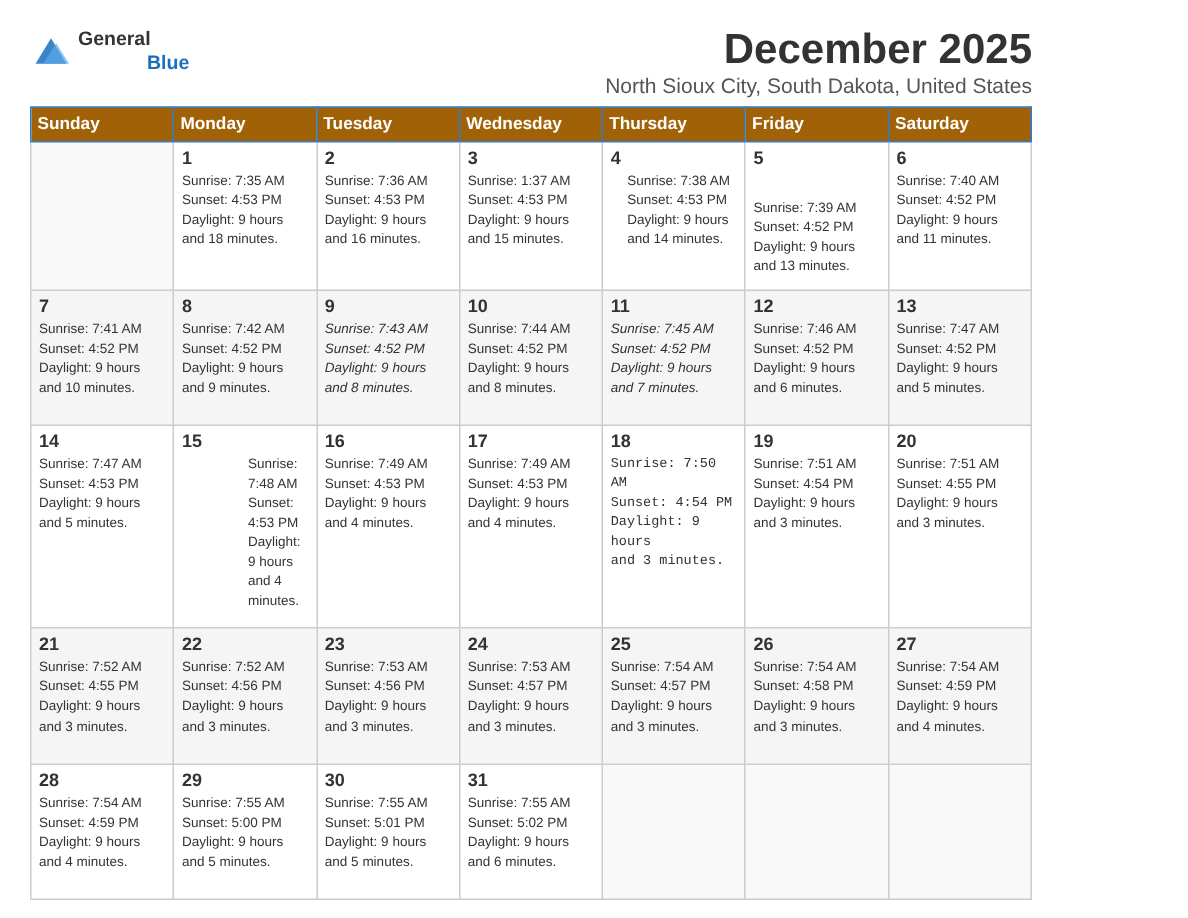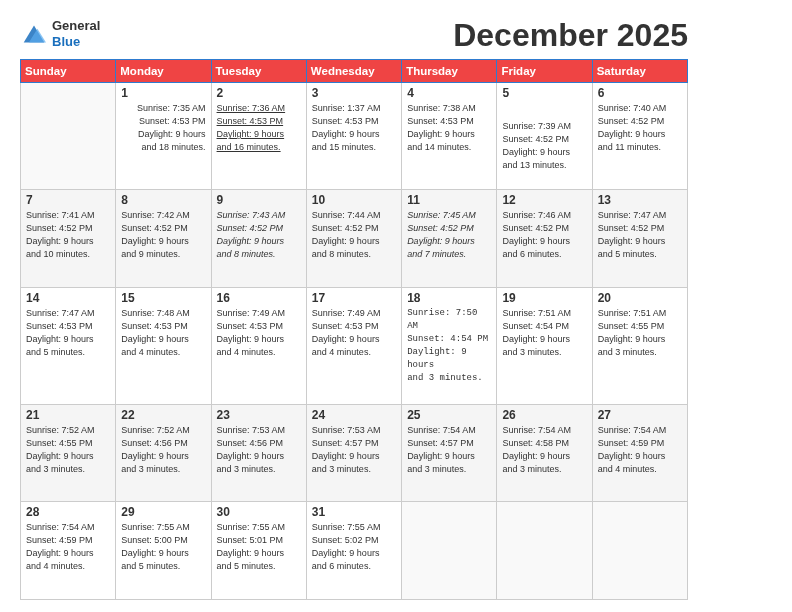--- a/index.html
+++ b/index.html
@@ -28,47 +28,47 @@
       align-items: center;
       gap: 4px;
     }
     .logo-text {
       font-size: 13px;
       font-weight: bold;
       color: #333;
       line-height: 1.2;
     }
     .logo-text .general { display: block; }
-    .logo-text .blue { color: #1a6fbd; display: block; }
+    .logo-text .blue { color: #1a6fbd; display: block; margin-left: 46px; }
     .logo-icon {
       width: 28px;
       height: 24px;
     }
     .title-block {
       text-align: right;
     }
     .month-title {
-      font-size: 32px;
+      font-size: 28px;
       font-weight: bold;
       color: #333;
       line-height: 1.1;
     }
     .subtitle {
       font-size: 14px;
       color: #555;
     }
     .calendar {
       flex: 1;
       border: 1px solid #ccc;
       border-collapse: collapse;
       width: 100%;
       table-layout: fixed;
     }
     .calendar th {
-      background: #ef4444;
+      background: #a16207;
       color: #fff;
       font-size: 11.5px;
       font-weight: bold;
       padding: 5px 4px;
       text-align: left;
       border: 1px solid #2e7bcf;
     }
     .calendar td {
       border: 1px solid #ccc;
       vertical-align: top;
@@ -110,62 +110,63 @@
         <polygon points="4,24 16,4 28,24" fill="#1a6fbd" opacity="0.85"></polygon>
         <polygon points="10,24 20,8 30,24" fill="#5aabee" opacity="0.7"></polygon>
       </svg>
       <div class="logo-text">
         <span class="general">General</span>
         <span class="blue">Blue</span>
       </div>
     </div>
     <div class="title-block">
       <div class="month-title">December 2025</div>
+      <div class="subtitle">North Sioux City, South Dakota, United States</div>
     </div>
   </div>
 
   <table class="calendar">
     <thead>
       <tr>
       <th>Sunday</th>
           <th>Monday</th>
           <th>Tuesday</th>
           <th>Wednesday</th>
           <th>Thursday</th>
           <th>Friday</th>
           <th>Saturday</th>
         </tr>
     </thead>
     <tbody id="calendar-body">
     <tr>
           <td class="empty"></td>
           <td>
             <span class="day-num">1</span>
-            <div class="day-info" style="white-space: pre-line; text-align: right;">Sunrise: 7:35 AM
+            <div class="day-info" style="white-space: pre-line;">Sunrise: 7:35 AM
 Sunset: 4:53 PM
 Daylight: 9 hours
 and 18 minutes.</div>
           </td>
           <td>
             <span class="day-num">2</span>
-            <div class="day-info" style="white-space: pre-line; text-decoration: underline;">Sunrise: 7:36 AM
+            <div class="day-info" style="white-space: pre-line;">Sunrise: 7:36 AM
 Sunset: 4:53 PM
 Daylight: 9 hours
 and 16 minutes.</div>
           </td>
           <td>
             <span class="day-num">3</span>
             <div class="day-info" style="white-space: pre-line;">Sunrise: 1:37 AM
 Sunset: 4:53 PM
 Daylight: 9 hours
 and 15 minutes.</div>
           </td>
           <td>
             <span class="day-num">4</span>
-            <div class="day-info" style="white-space: pre-line;">Sunrise: 7:38 AM
+            <div class="day-info" style="white-space: pre-line; margin-left: 11px;">Sunrise: 7:38 AM
 Sunset: 4:53 PM
 Daylight: 9 hours
 and 14 minutes.</div>
           </td>
           <td>
             <span class="day-num">5</span>
             <div class="day-info" style="white-space: pre-line; margin-top: 20px;">Sunrise: 7:39 AM
 Sunset: 4:52 PM
 Daylight: 9 hours
 and 13 minutes.</div>
@@ -232,21 +233,21 @@
         <tr>
           <td>
             <span class="day-num">14</span>
             <div class="day-info" style="white-space: pre-line;">Sunrise: 7:47 AM
 Sunset: 4:53 PM
 Daylight: 9 hours
 and 5 minutes.</div>
           </td>
           <td>
             <span class="day-num">15</span>
-            <div class="day-info" style="white-space: pre-line;">Sunrise: 7:48 AM
+            <div class="day-info" style="white-space: pre-line; margin-left: 44px;">Sunrise: 7:48 AM
 Sunset: 4:53 PM
 Daylight: 9 hours
 and 4 minutes.</div>
           </td>
           <td>
             <span class="day-num">16</span>
             <div class="day-info" style="white-space: pre-line;">Sunrise: 7:49 AM
 Sunset: 4:53 PM
 Daylight: 9 hours
 and 4 minutes.</div>

